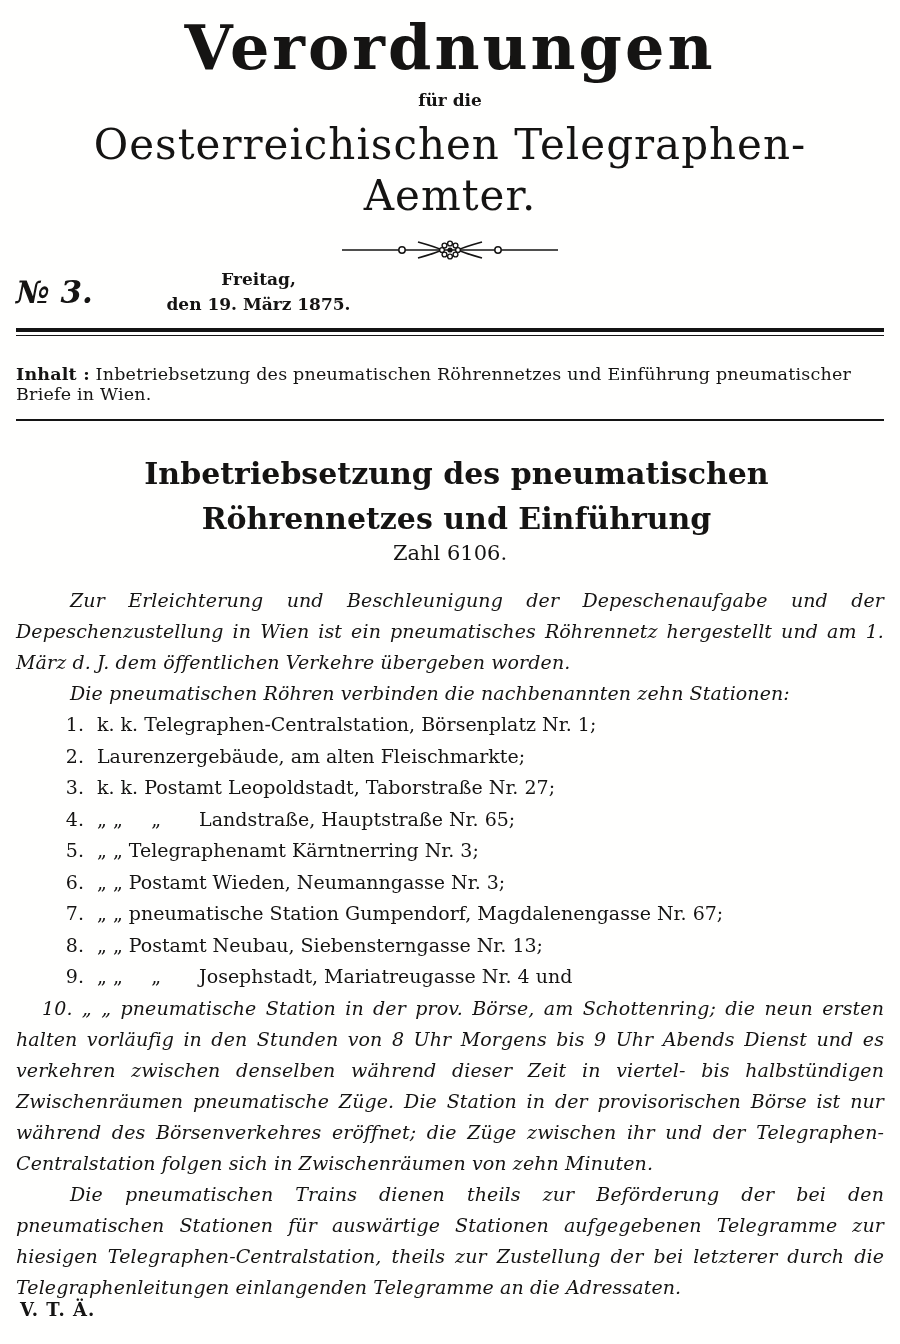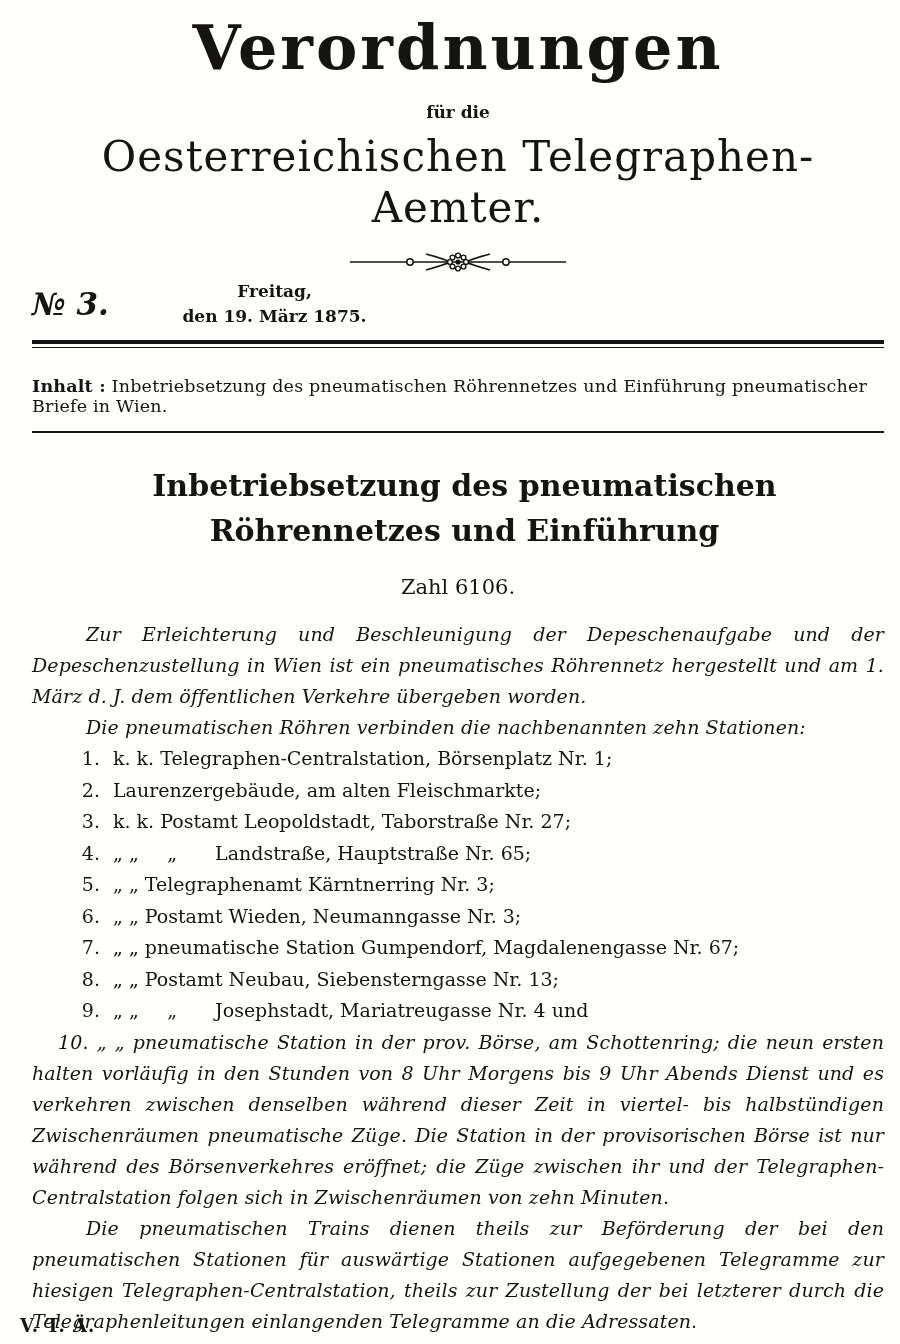--- a/index.html
+++ b/index.html
@@ -5,35 +5,35 @@
   html, body { margin: 0; padding: 0; background: #e8e8e4; }
   .page {
     position: relative;
     width: 900px;
     height: 1344px;
     margin: 0 auto;
     background: #fffffe;
     color: #151413;
     font-family: "DejaVu Serif", "Liberation Serif", serif;
     box-sizing: border-box;
-    padding: 10px 16px 0 32px;
+    padding: 10px 16px 0 16px;
     overflow: hidden;
   }
 
   
   .pub-title {
     margin: 4px 0 0 0;
     text-align: center;
     font-size: 62px;
     font-weight: bold;
     letter-spacing: 3px;
     line-height: 1.1;
   }
   .pub-connector {
-    margin-top: 20px;
+    margin-top: 8px;
     text-align: center;
     font-size: 17px;
     font-weight: bold;
   }
   .pub-title2 {
     margin: 10px 0 0 0;
     text-align: center;
     font-size: 42px;
     font-weight: normal;
     letter-spacing: 1px;
@@ -87,21 +87,20 @@
 
   
   .article-heading {
     margin: 30px 0 0 13px;
     text-align: center;
     font-size: 30px;
     font-weight: bold;
     line-height: 1.5;
   }
   .zahl {
-    margin-top: 22px;
     text-align: center;
     font-size: 21px;
   }
   .body-p {
     margin: 0;
     font-size: 19px;
     line-height: 31px;
     text-align: justify;
     letter-spacing: 0.1px;
     font-style: italic;
@@ -122,21 +121,21 @@
     text-align: right;
     padding-right: 13px;
   }
   .station-text { white-space: pre-wrap; }
 
   .station10 { text-indent: 26px; }
 
   .signature {
     position: absolute;
     left: 20px;
-    bottom: 8px;
+    bottom: 24px;
     font-size: 18px;
     font-weight: bold;
     letter-spacing: 1px;
   }
 </style>
 </head>
 <body>
 
 <div class="page">
 

